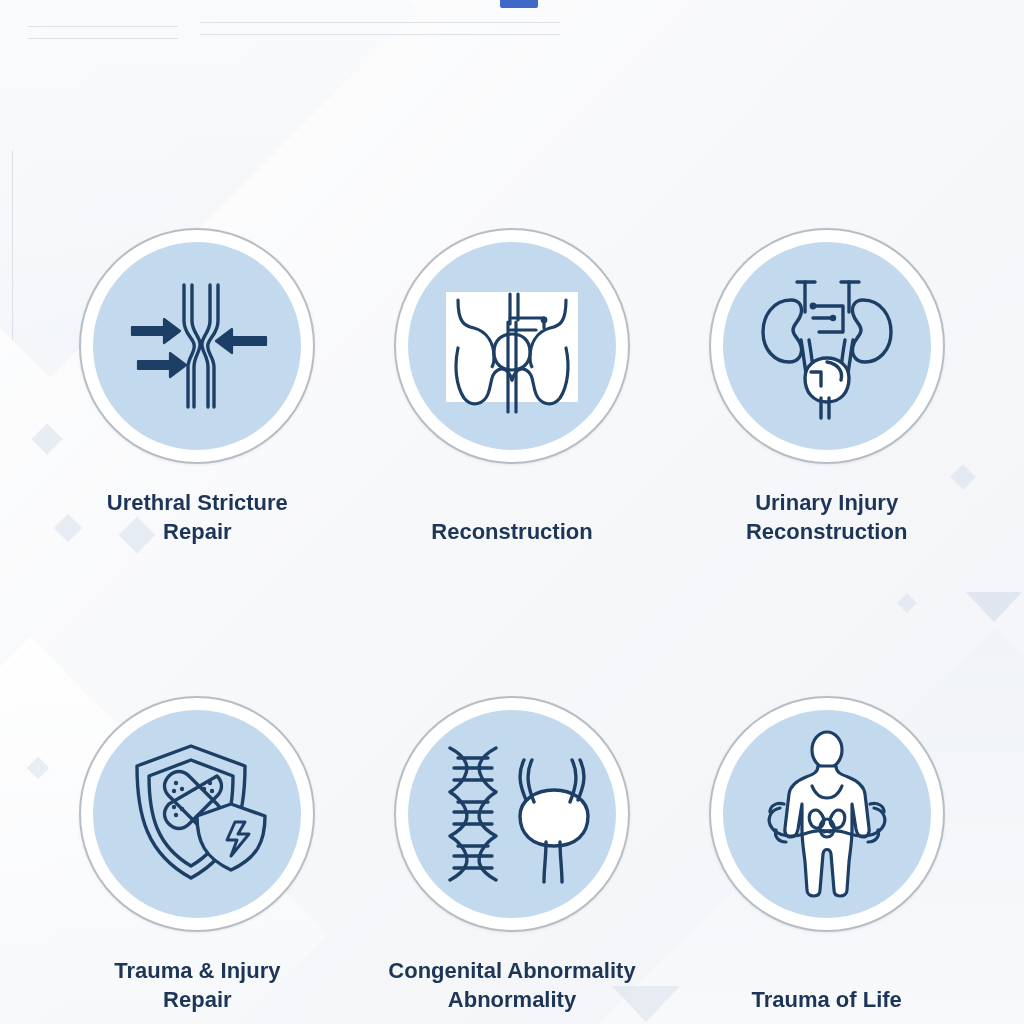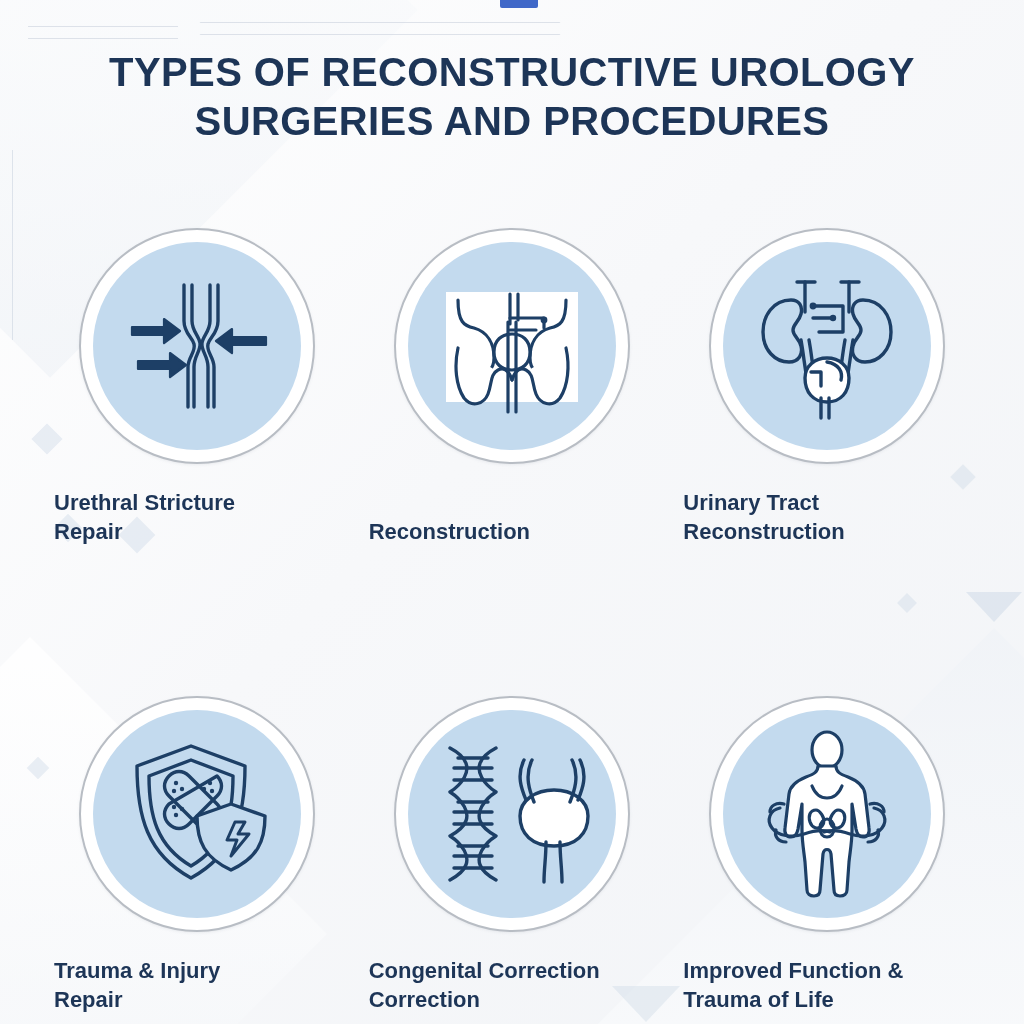--- a/index.html
+++ b/index.html
@@ -95,21 +95,21 @@
   
   .grid {
     position:absolute;
     top:228px; left:40px; right:40px;
     display:grid;
     grid-template-columns:repeat(3, 1fr);
     grid-row-gap:150px;
     z-index:3;
   }
 
-  .cell { }
+  .cell { text-align:center; }
 
   .circle-outer {
     width:236px; height:236px;
     margin:0 auto;
     border-radius:50%;
     border:2px solid #b8bdc4;
     background:#ffffff;
     display:flex; align-items:center; justify-content:center;
     box-shadow:0 1px 3px rgba(120,130,145,.12);
   }
@@ -154,24 +154,20 @@
     <div class="diamond d4"></div>
     <div class="diamond d5"></div>
     <div class="diamond d6"></div>
 
     <div class="tri-down t1"></div>
     <div class="tri-down t2"></div>
 
     <div class="top-bar"></div>
   </div>
 
-  <div class="title-wrap">
-    <span class="title-line">TYPES OF RECONSTRUCTIVE UROLOGY</span>
-    <span class="title-line">SURGERIES AND PROCEDURES</span>
-  </div>
 
   <div class="grid">
 
     <div class="cell">
       <div class="circle-outer">
         <div class="circle-inner">
           <svg width="150" height="150" viewBox="0 0 150 150" fill="none" stroke="#1d3f66" stroke-width="3.4" stroke-linecap="round" stroke-linejoin="round">
 
             <path d="M62 14 L62 50 C62 62 70 66 72 73 C74 81 66 86 66 96 L66 136"></path>
             <path d="M70 14 L70 50 C70 60 77 65 78 72 C79 80 72 85 72 96 L72 136"></path>
@@ -266,21 +262,21 @@
             <path d="M66 52 L86 52"></path>
             <circle cx="66" cy="40" r="3.4" fill="#1d3f66" stroke="none"></circle>
             <circle cx="86" cy="52" r="3.2" fill="#1d3f66" stroke="none"></circle>
 
             <path d="M64 106 L74 106 L74 120"></path>
             <path d="M80 96 C92 98 96 106 94 114"></path>
           </svg>
         </div>
       </div>
       <div class="caption">
-        <span>Urinary Tract</span><br>
+        <span>Urinary Injury</span><br>
         <span>Reconstruction</span>
       </div>
     </div>
 
     <div class="cell">
       <div class="circle-outer">
         <div class="circle-inner">
           <svg width="156" height="156" viewBox="0 0 156 156" fill="none" stroke="#1d3f66" stroke-width="3.4" stroke-linecap="round" stroke-linejoin="round">
 
             <path d="M72 10 L126 30 C126 80 116 118 72 142 C28 118 18 80 18 30 Z"></path>
@@ -345,22 +341,22 @@
 
             <path d="M152 26 C160 42 154 56 150 66"></path>
             <path d="M144 26 C152 42 146 58 142 68"></path>
 
             <path d="M118 108 C118 124 116 134 116 148"></path>
             <path d="M132 108 C132 124 134 134 134 148"></path>
           </svg>
         </div>
       </div>
       <div class="caption">
-        <span>Congenital Correction</span><br>
-        <span>Correction</span>
+        <span>Congenital Abnormality</span><br>
+        <span>Abnormality</span>
       </div>
     </div>
 
     <div class="cell">
       <div class="circle-outer">
         <div class="circle-inner">
           <svg width="150" height="168" viewBox="0 0 150 168" fill="none" stroke="#1d3f66" stroke-width="3.2" stroke-linecap="round" stroke-linejoin="round">
 
             <ellipse cx="75" cy="20" rx="15" ry="18" fill="#ffffff"></ellipse>
 
@@ -390,19 +386,19 @@
             <path d="M24 100 C22 106 26 112 34 112"></path>
 
             <path d="M122 78 C132 80 136 90 130 98 C124 106 110 108 98 104
                      C86 100 78 100 72 102"></path>
             <path d="M118 74 C126 72 132 76 132 82"></path>
             <path d="M126 100 C128 106 124 112 116 112"></path>
           </svg>
         </div>
       </div>
       <div class="caption">
-        <span>Improved Function &amp;</span><br>
+        <br>
         <span>Trauma of Life</span>
       </div>
     </div>
 
   </div>
 </div>
 
 </body></html>

